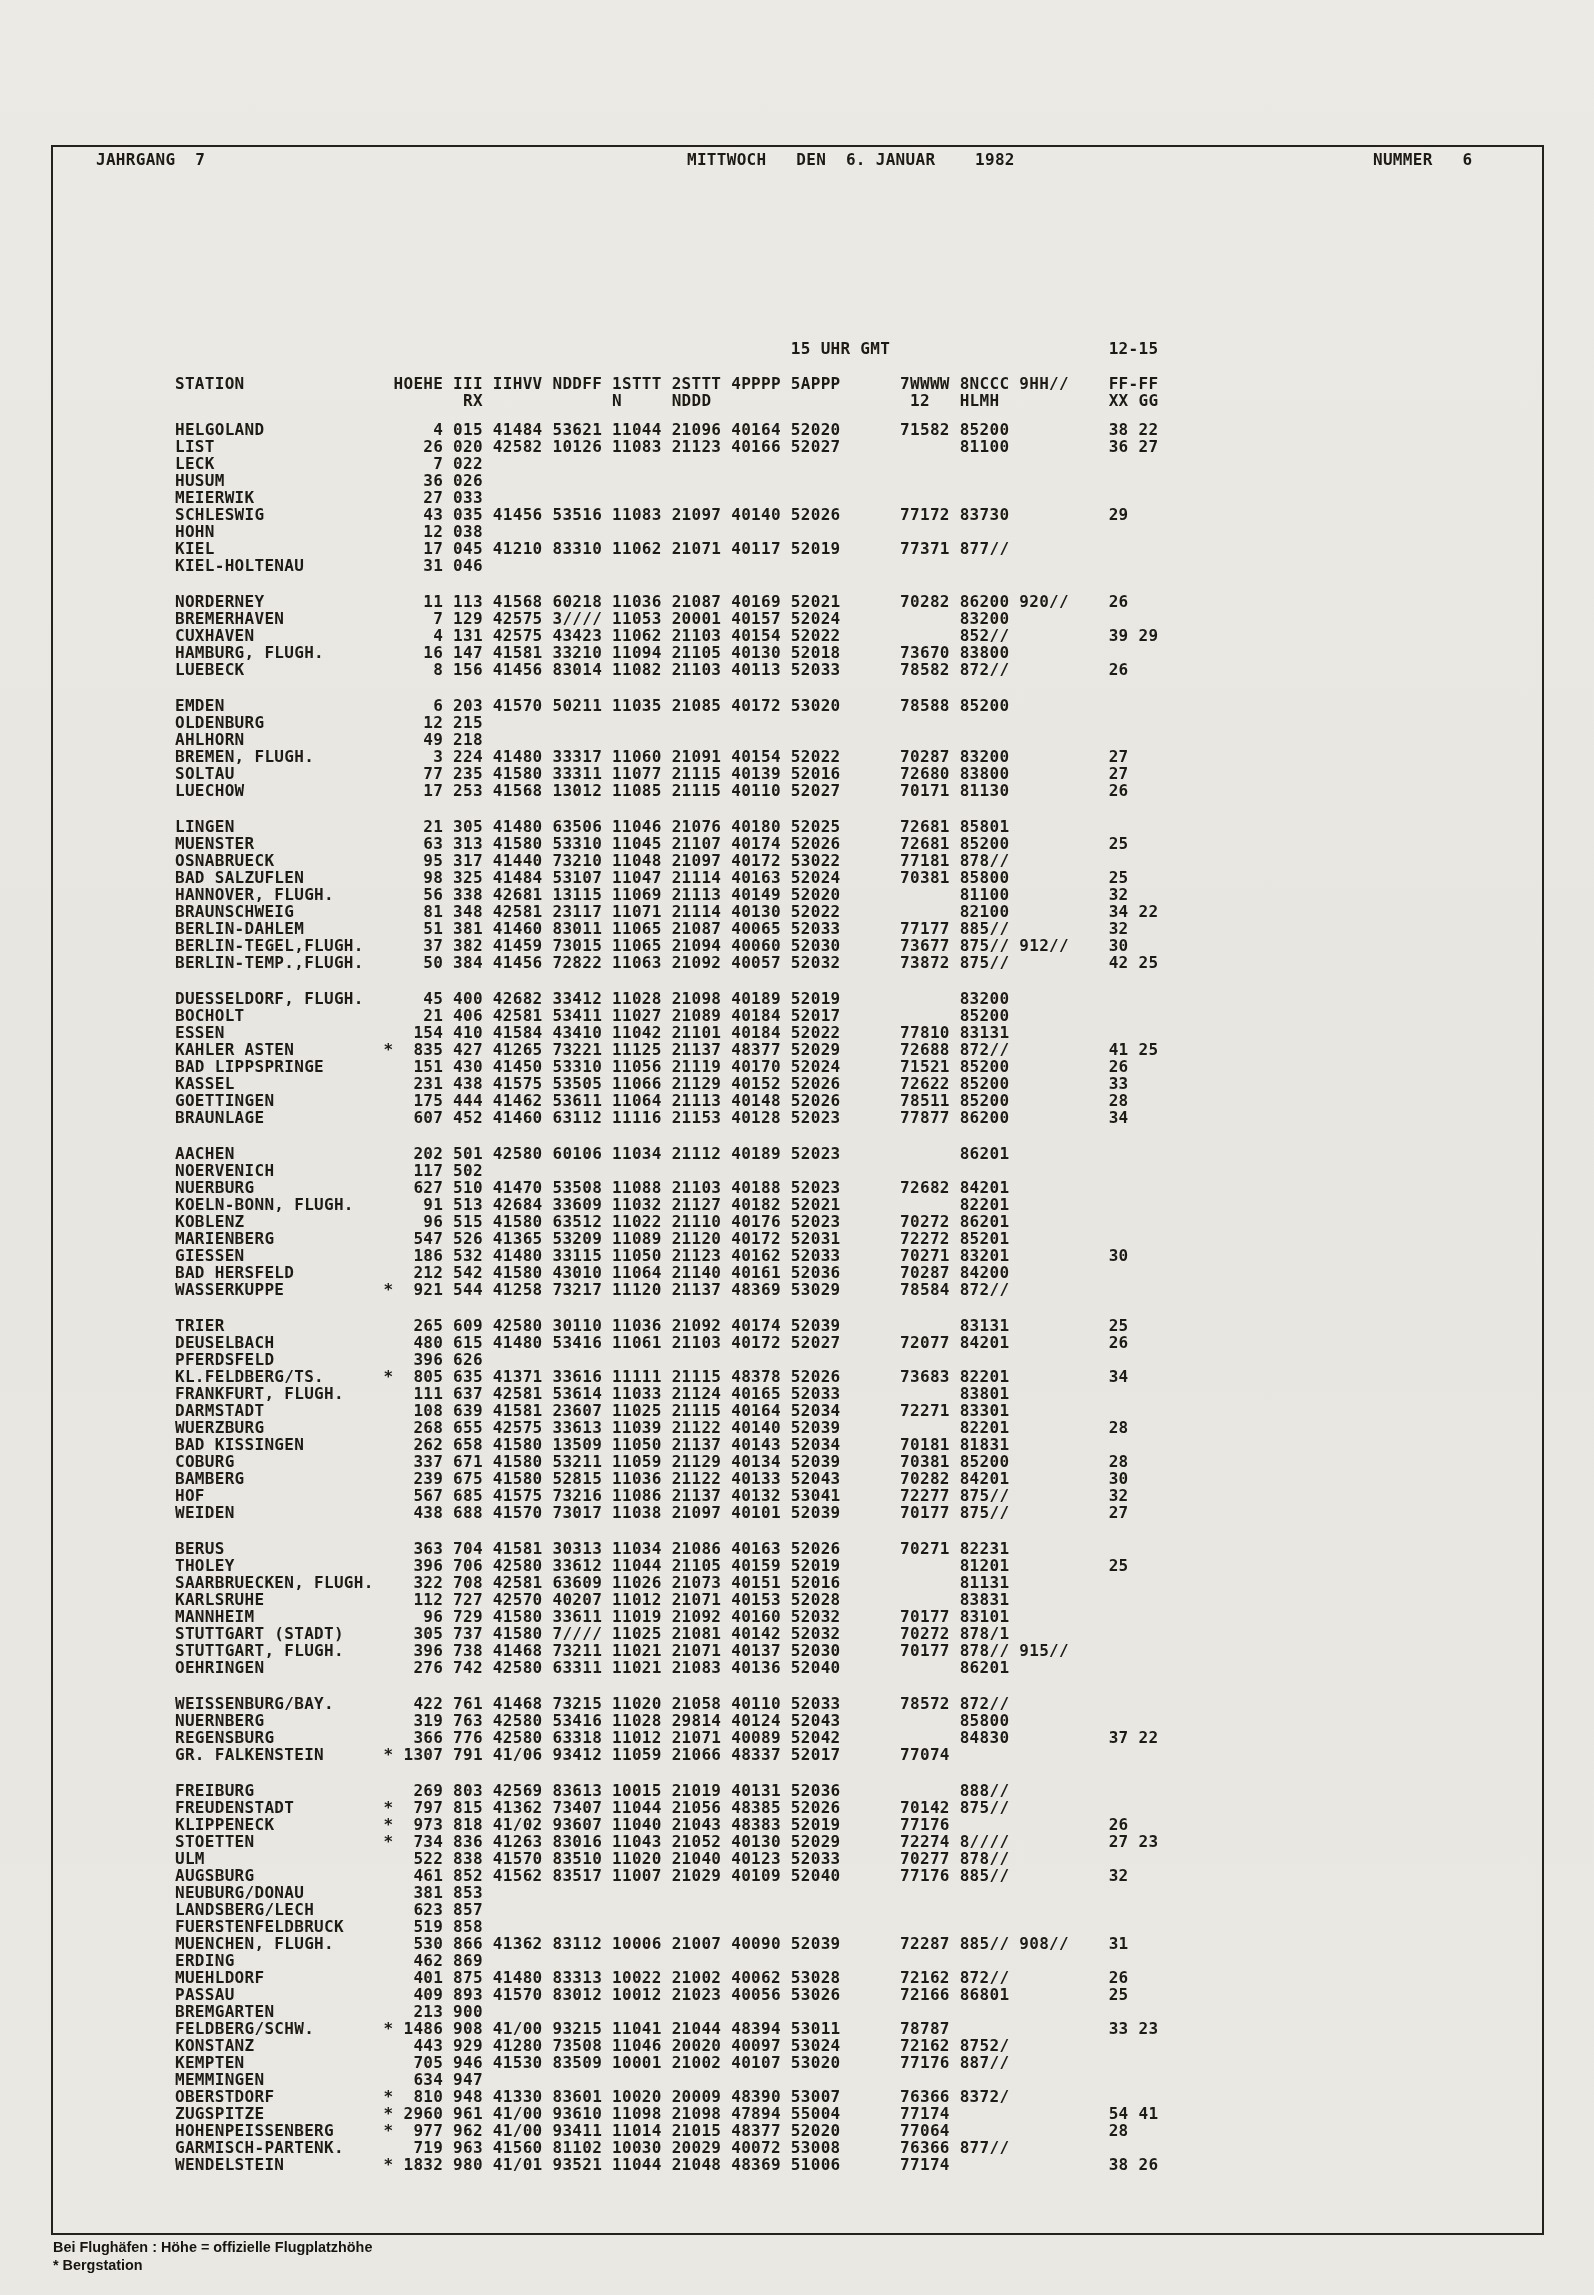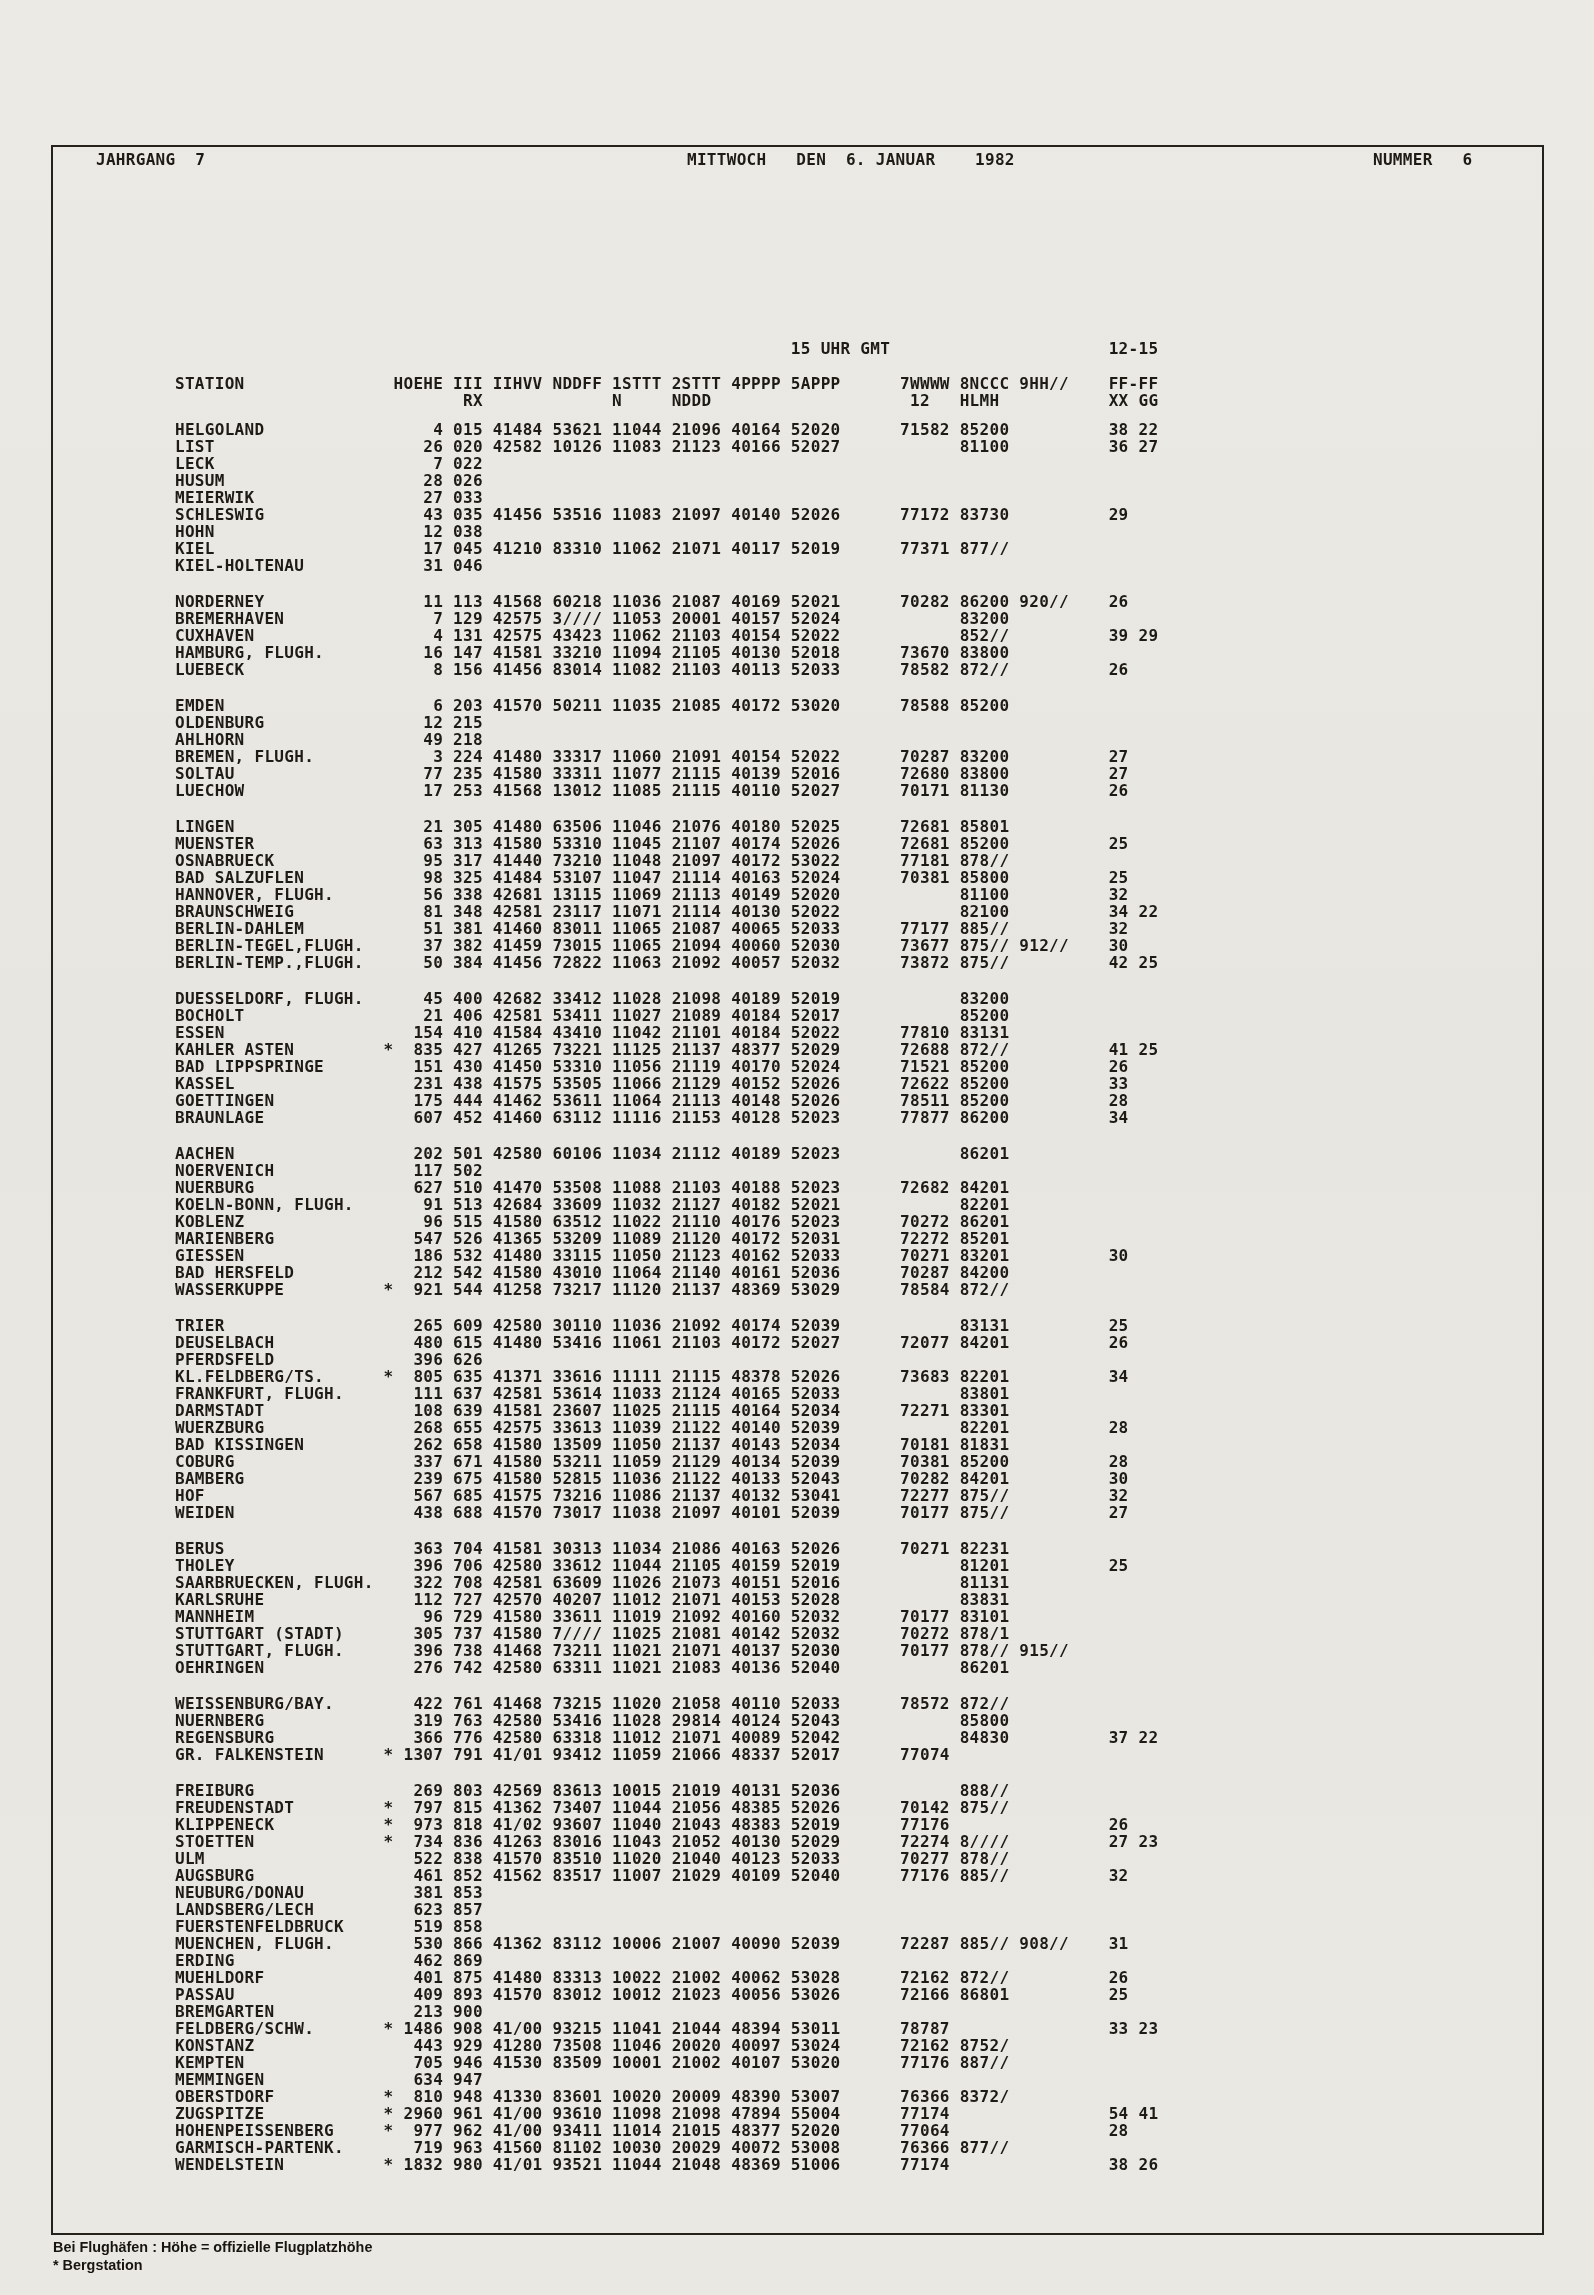--- a/index.html
+++ b/index.html
@@ -28,21 +28,21 @@
     <span id="mh-center">MITTWOCH   DEN  6. JANUAR    1982</span>
     <span id="mh-right">NUMMER   6</span>
   </div>
   <div class="tbl" id="tbl">
       <div class="line sub">                                                              15 UHR GMT                      12-15</div>
       <div class="line">STATION               HOEHE III IIHVV NDDFF 1STTT 2STTT 4PPPP 5APPP      7WWWW 8NCCC 9HH//    FF-FF</div>
       <div class="line h2">                             RX             N     NDDD                    12   HLMH           XX GG</div>
       <div class="line">HELGOLAND                 4 015 41484 53621 11044 21096 40164 52020      71582 85200          38 22</div>
       <div class="line">LIST                     26 020 42582 10126 11083 21123 40166 52027            81100          36 27</div>
       <div class="line">LECK                      7 022                                                               </div>
-      <div class="line">HUSUM                    28 026                                                               </div>
+      <div class="line">HUSUM                    36 026                                                               </div>
       <div class="line">MEIERWIK                 27 033                                                               </div>
       <div class="line">SCHLESWIG                43 035 41456 53516 11083 21097 40140 52026      77172 83730          29</div>
       <div class="line">HOHN                     12 038                                                               </div>
       <div class="line">KIEL                     17 045 41210 83310 11062 21071 40117 52019      77371 877//          </div>
       <div class="line">KIEL-HOLTENAU            31 046                                                               </div>
       <div class="sep"></div>
       <div class="line">NORDERNEY                11 113 41568 60218 11036 21087 40169 52021      70282 86200 920//    26</div>
       <div class="line">BREMERHAVEN               7 129 42575 3//// 11053 20001 40157 52024            83200          </div>
       <div class="line">CUXHAVEN                  4 131 42575 43423 11062 21103 40154 52022            852//          39 29</div>
       <div class="line">HAMBURG, FLUGH.          16 147 41581 33210 11094 21105 40130 52018      73670 83800          </div>
@@ -102,21 +102,21 @@
       <div class="line">SAARBRUECKEN, FLUGH.    322 708 42581 63609 11026 21073 40151 52016            81131          </div>
       <div class="line">KARLSRUHE               112 727 42570 40207 11012 21071 40153 52028            83831          </div>
       <div class="line">MANNHEIM                 96 729 41580 33611 11019 21092 40160 52032      70177 83101          </div>
       <div class="line">STUTTGART (STADT)       305 737 41580 7//// 11025 21081 40142 52032      70272 878/1          </div>
       <div class="line">STUTTGART, FLUGH.       396 738 41468 73211 11021 21071 40137 52030      70177 878// 915//    </div>
       <div class="line">OEHRINGEN               276 742 42580 63311 11021 21083 40136 52040            86201          </div>
       <div class="sep"></div>
       <div class="line">WEISSENBURG/BAY.        422 761 41468 73215 11020 21058 40110 52033      78572 872//          </div>
       <div class="line">NUERNBERG               319 763 42580 53416 11028 29814 40124 52043            85800          </div>
       <div class="line">REGENSBURG              366 776 42580 63318 11012 21071 40089 52042            84830          37 22</div>
-      <div class="line">GR. FALKENSTEIN      * 1307 791 41/01 93412 11059 21066 48337 52017      77074                </div>
+      <div class="line">GR. FALKENSTEIN      * 1307 791 41/06 93412 11059 21066 48337 52017      77074                </div>
       <div class="sep"></div>
       <div class="line">FREIBURG                269 803 42569 83613 10015 21019 40131 52036            888//          </div>
       <div class="line">FREUDENSTADT         *  797 815 41362 73407 11044 21056 48385 52026      70142 875//          </div>
       <div class="line">KLIPPENECK           *  973 818 41/02 93607 11040 21043 48383 52019      77176                26</div>
       <div class="line">STOETTEN             *  734 836 41263 83016 11043 21052 40130 52029      72274 8////          27 23</div>
       <div class="line">ULM                     522 838 41570 83510 11020 21040 40123 52033      70277 878//          </div>
       <div class="line">AUGSBURG                461 852 41562 83517 11007 21029 40109 52040      77176 885//          32</div>
       <div class="line">NEUBURG/DONAU           381 853                                                               </div>
       <div class="line">LANDSBERG/LECH          623 857                                                               </div>
       <div class="line">FUERSTENFELDBRUCK       519 858                                                               </div>

